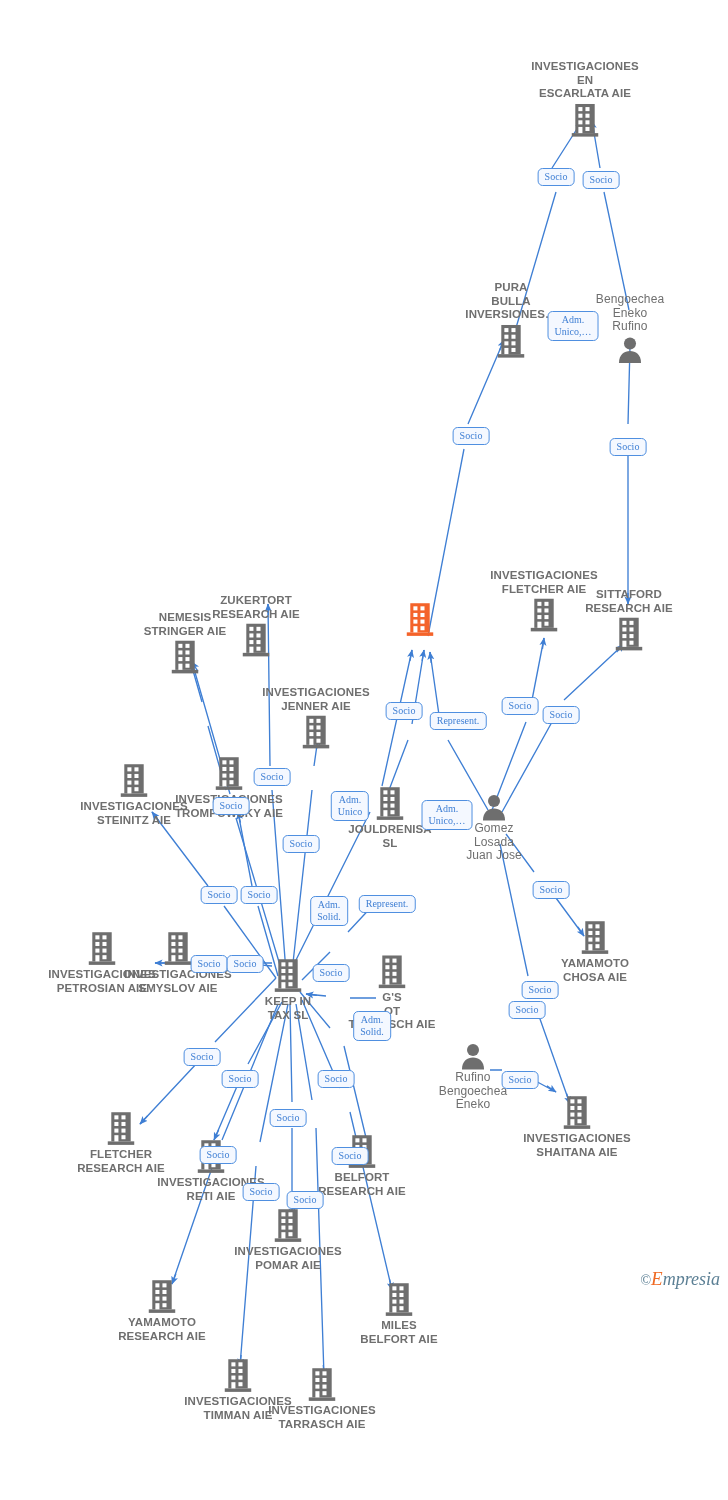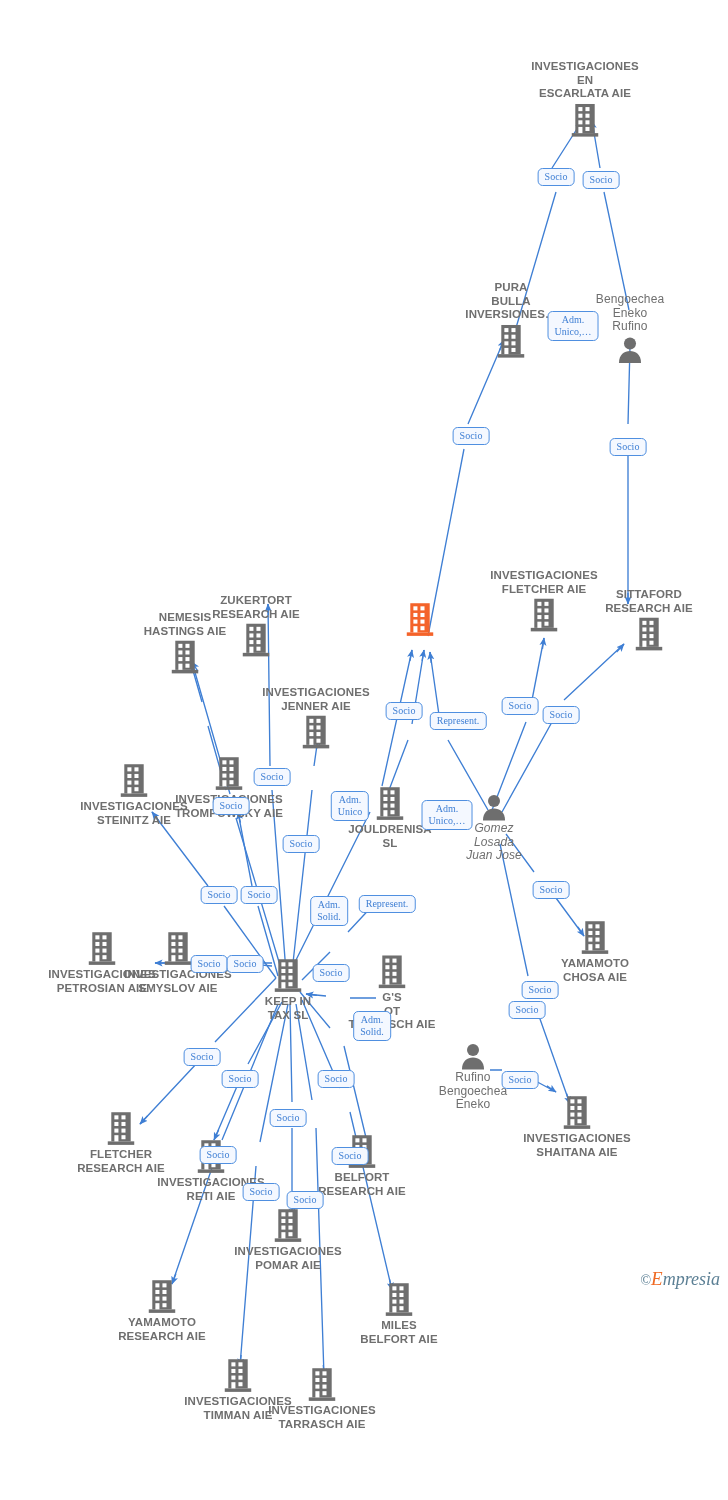--- a/index.html
+++ b/index.html
@@ -198,21 +198,21 @@
             <rect x="9.5" y="4.5" width="4.6" height="4.6" fill="#fff"></rect>
             <rect x="17.5" y="4.5" width="4.6" height="4.6" fill="#fff"></rect>
             <rect x="9.5" y="12" width="4.6" height="4.6" fill="#fff"></rect>
             <rect x="17.5" y="12" width="4.6" height="4.6" fill="#fff"></rect>
             <rect x="9.5" y="19.5" width="4.6" height="4.6" fill="#fff"></rect>
             <rect x="17.5" y="19.5" width="4.6" height="4.6" fill="#fff"></rect>
             <rect x="9.5" y="27" width="4.6" height="7" fill="#fff"></rect>
             <rect x="17.5" y="27" width="4.6" height="4.6" fill="#fff"></rect>
           </svg></span>
       </div>
-      <div class="node label-above" style="left: 649px; top: 620px;">
+      <div class="node label-above" style="left: 629px; top: 620px;">
         <div class="nlabel">SITTAFORD
 RESEARCH AIE</div>
         <span class="glyph"><svg width="30" height="36" viewBox="0 0 34 40" aria-hidden="true">
             <rect x="6" y="1" width="22" height="33" fill="#6e6e6e"></rect>
             <rect x="2" y="34" width="30" height="4" fill="#6e6e6e"></rect>
             <rect x="9.5" y="4.5" width="4.6" height="4.6" fill="#fff"></rect>
             <rect x="17.5" y="4.5" width="4.6" height="4.6" fill="#fff"></rect>
             <rect x="9.5" y="12" width="4.6" height="4.6" fill="#fff"></rect>
             <rect x="17.5" y="12" width="4.6" height="4.6" fill="#fff"></rect>
             <rect x="9.5" y="19.5" width="4.6" height="4.6" fill="#fff"></rect>
@@ -232,21 +232,21 @@
             <rect x="9.5" y="12" width="4.6" height="4.6" fill="#fff"></rect>
             <rect x="17.5" y="12" width="4.6" height="4.6" fill="#fff"></rect>
             <rect x="9.5" y="19.5" width="4.6" height="4.6" fill="#fff"></rect>
             <rect x="17.5" y="19.5" width="4.6" height="4.6" fill="#fff"></rect>
             <rect x="9.5" y="27" width="4.6" height="7" fill="#fff"></rect>
             <rect x="17.5" y="27" width="4.6" height="4.6" fill="#fff"></rect>
           </svg></span>
       </div>
       <div class="node label-above" style="left: 185px; top: 643px;">
         <div class="nlabel">NEMESIS
-HASTINGS  AIE</div>
+STRINGER  AIE</div>
         <span class="glyph"><svg width="30" height="36" viewBox="0 0 34 40" aria-hidden="true">
             <rect x="6" y="1" width="22" height="33" fill="#6e6e6e"></rect>
             <rect x="2" y="34" width="30" height="4" fill="#6e6e6e"></rect>
             <rect x="9.5" y="4.5" width="4.6" height="4.6" fill="#fff"></rect>
             <rect x="17.5" y="4.5" width="4.6" height="4.6" fill="#fff"></rect>
             <rect x="9.5" y="12" width="4.6" height="4.6" fill="#fff"></rect>
             <rect x="17.5" y="12" width="4.6" height="4.6" fill="#fff"></rect>
             <rect x="9.5" y="19.5" width="4.6" height="4.6" fill="#fff"></rect>
             <rect x="17.5" y="19.5" width="4.6" height="4.6" fill="#fff"></rect>
             <rect x="9.5" y="27" width="4.6" height="7" fill="#fff"></rect>
@@ -310,21 +310,21 @@
             <rect x="9.5" y="12" width="4.6" height="4.6" fill="#fff"></rect>
             <rect x="17.5" y="12" width="4.6" height="4.6" fill="#fff"></rect>
             <rect x="9.5" y="19.5" width="4.6" height="4.6" fill="#fff"></rect>
             <rect x="17.5" y="19.5" width="4.6" height="4.6" fill="#fff"></rect>
             <rect x="9.5" y="27" width="4.6" height="7" fill="#fff"></rect>
             <rect x="17.5" y="27" width="4.6" height="4.6" fill="#fff"></rect>
           </svg></span>
         <div class="nlabel">JOULDRENISA
 SL</div>
       </div>
-      <div class="node person label-below" style="left: 494px; top: 828px; font-style: italic;">
+      <div class="node person label-below" style="left: 494px; top: 828px;">
         <span class="glyph"><svg width="28" height="28" viewBox="0 0 34 34" aria-hidden="true">
             <circle cx="17" cy="9.5" r="7.3" fill="#6e6e6e"></circle>
             <path d="M3.6 33 C3.6 22.6 10.2 18.4 17 18.4 C23.8 18.4 30.4 22.6 30.4 33 Z" fill="#6e6e6e"></path>
           </svg></span>
         <div class="nlabel">Gomez
 Losada
 Juan Jose</div>
       </div>
       <div class="node label-below" style="left: 102px; top: 963px;">
         <span class="glyph"><svg width="30" height="36" viewBox="0 0 34 40" aria-hidden="true">

